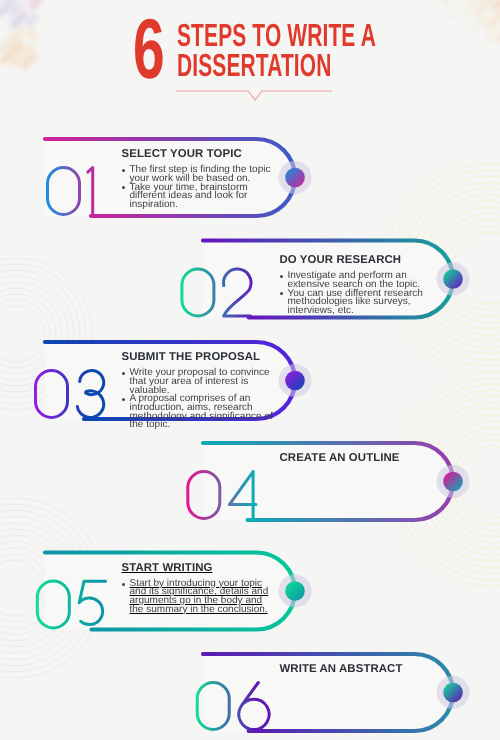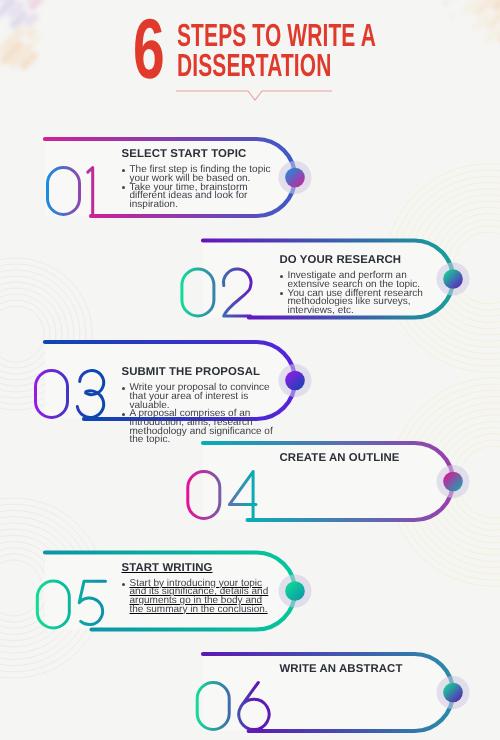--- a/index.html
+++ b/index.html
@@ -294,34 +294,34 @@
       <circle cx="453" cy="692.5" r="16.5" fill="#cfc9e4" opacity=".55"></circle>
       <circle cx="453" cy="692.5" r="9.8" fill="url(#gC5)"></circle>
       <g fill="none" stroke="url(#gN5)" stroke-width="3" stroke-linecap="round" stroke-linejoin="round">
         <path d="M 197.2 698.5 A 16 16 0 0 1 229.2 698.5 L 229.2 713.5 A 16 16 0 0 1 197.2 713.5 Z"></path>
         <path d="M 258.29999999999995 682.5 L 241.67999999999998 705.47 M 253.95 699.2 A 15.15 15.15 0 1 1 253.94 699.2 Z"></path>
       </g>
     </svg>
 
   <div id="steps-text">
       <div class="txt" style="left: 121.5px; top: 148px; width: 156px;">
-        <div class="s-head">SELECT START TOPIC</div>
+        <div class="s-head">SELECT YOUR TOPIC</div>
         <ul class="s-list">
           <li><span class="bl"></span>The first step is finding the topic your work will be based on.</li>
           <li><span class="bl"></span>Take your time, brainstorm different ideas and look for inspiration.</li>
         </ul>
       </div>
       <div class="txt" style="left: 279.5px; top: 254px; width: 156px;">
         <div class="s-head">DO YOUR RESEARCH</div>
         <ul class="s-list">
           <li><span class="bl"></span>Investigate and perform an extensive search on the topic.</li>
           <li><span class="bl"></span>You can use different  research methodologies like surveys, interviews, etc.</li>
         </ul>
       </div>
-      <div class="txt" style="left: 121.5px; top: 366px; width: 156px;">
+      <div class="txt" style="left: 121.5px; top: 351px; width: 156px;">
         <div class="s-head">SUBMIT THE PROPOSAL</div>
         <ul class="s-list">
           <li><span class="bl"></span>Write your proposal to convince that your area of interest is valuable.</li>
           <li><span class="bl"></span>A proposal comprises of an introduction, aims, research methodology and significance of the topic.</li>
         </ul>
       </div>
       <div class="txt" style="left: 279.5px; top: 452px; width: 156px;">
         <div class="s-head">CREATE AN OUTLINE</div>
       </div>
       <div class="txt" style="left: 121.5px; top: 561.5px; width: 156px; text-decoration: underline;">

